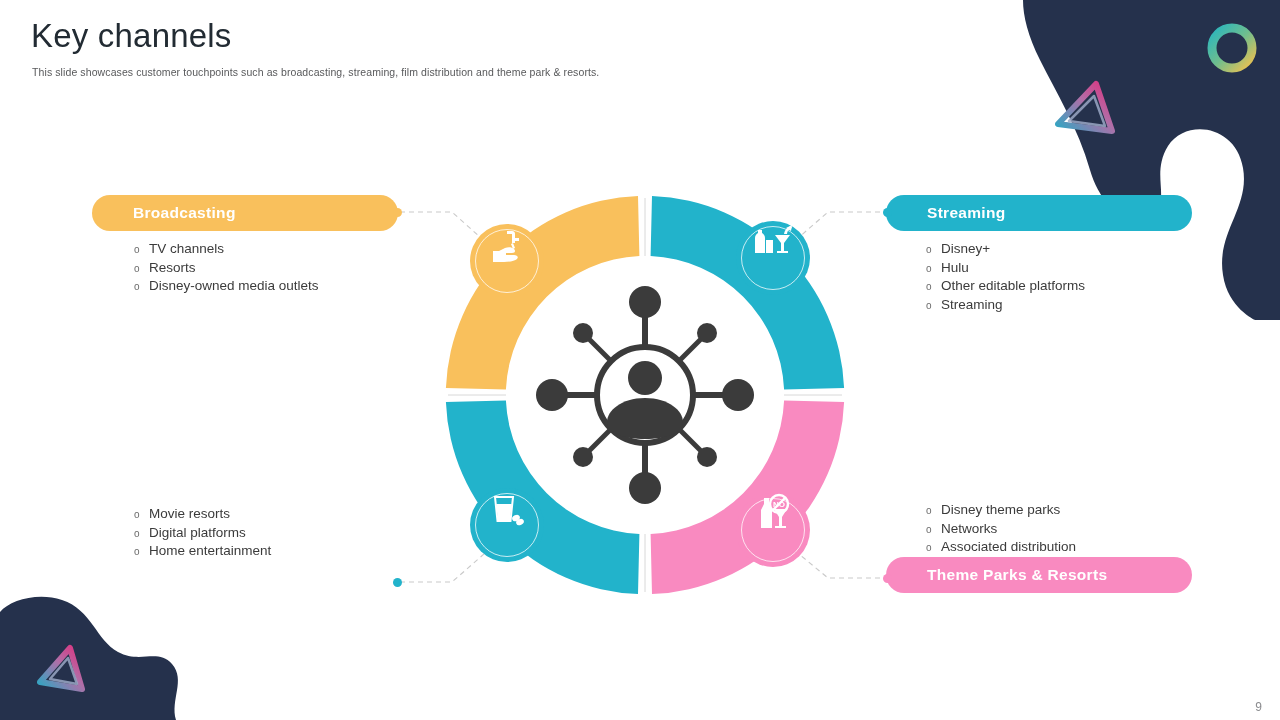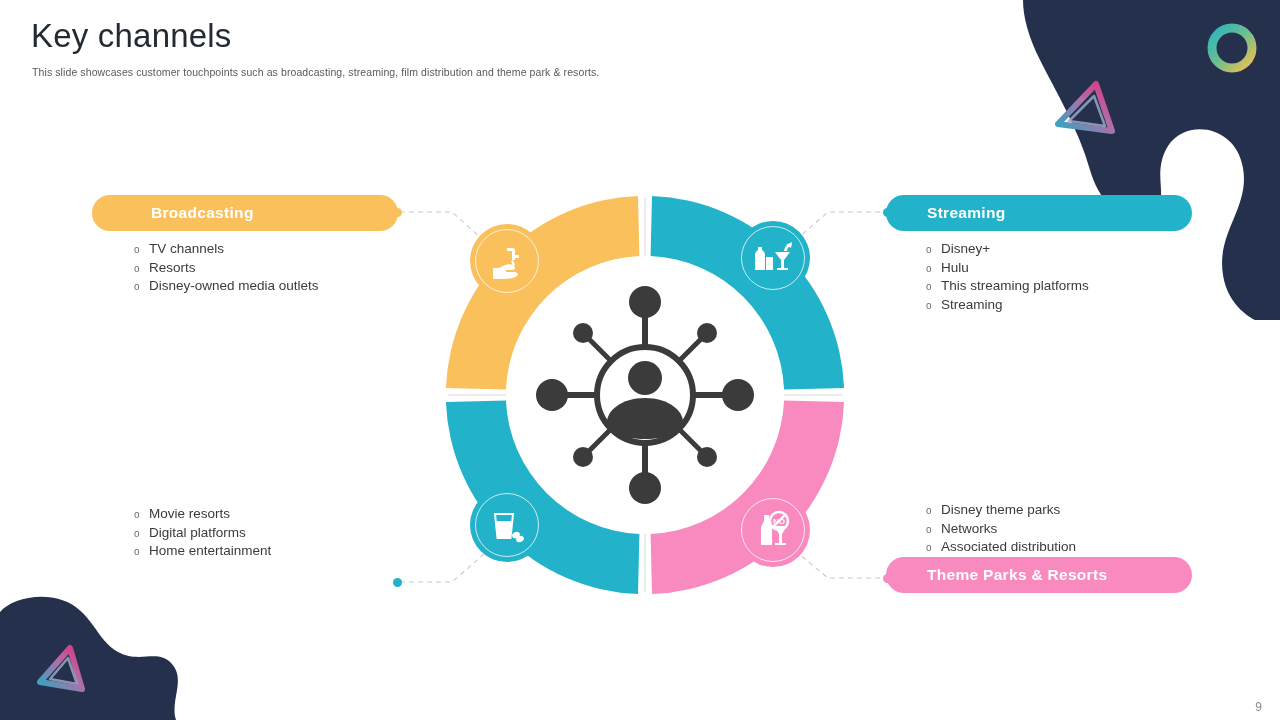--- a/index.html
+++ b/index.html
@@ -24,21 +24,21 @@
     position: absolute; left: 32px; top: 66px;
     font-size: 10.5px; color: #58595b; letter-spacing: .1px;
   }
 
   
   .pill {
     position: absolute; height: 36px; width: 306px;
     border-radius: 18px; display: flex; align-items: center;
     color: #ffffff; font-size: 15.5px; font-weight: bold; letter-spacing: .3px;
   }
-  .pill span { padding-left: 59px; }
+  .pill span { padding-left: 41px; }
   .pill.right span { padding-left: 41px; }
   #pill-broadcasting { left: 92px; top: 195px; background: #F9C05C; }
   #pill-streaming    { left: 886px; top: 195px; background: #22B3CB; }
   #pill-film         { left: 92px; top: 565px; background: #22B3CB; }
   #pill-theme        { left: 886px; top: 557px; background: #F98AC0; }
 
   
   .nub { position: absolute; width: 9px; height: 9px; border-radius: 50%; }
   #nub-broadcasting { left: 393px; top: 208px; background: #F9C05C; }
   #nub-streaming    { left: 883px; top: 208px; background: #22B3CB; }
@@ -58,21 +58,21 @@
   #list-film         { left: 134px; top: 505px; }
   #list-theme        { left: 926px; top: 501px; }
 
   
   .ring-wrap { position: absolute; left: 440px; top: 190px; width: 410px; height: 410px; }
   .ring-wrap svg { display: block; }
 
   
   .badge {
     position: absolute; width: 74px; height: 74px; border-radius: 50%;
-    display: flex; align-items: center; justify-content: center;
+    display: flex; justify-content: center;
   }
   .badge .halo {
     position: absolute; inset: 5px; border-radius: 50%;
     border: 1.2px solid rgba(255,255,255,.75);
   }
   .badge svg { position: relative; }
   #badge-broadcasting { left: 470px; top: 224px; background: #F9C05C; }
   #badge-streaming    { left: 736px; top: 221px; background: #22B3CB; }
   #badge-film         { left: 470px; top: 488px; background: #22B3CB; }
   #badge-theme        { left: 736px; top: 493px; background: #F98AC0; }
@@ -258,21 +258,21 @@
       <div class="row">
         <span class="mark">o</span>
         <span class="txt">Disney+</span>
       </div>
       <div class="row">
         <span class="mark">o</span>
         <span class="txt">Hulu</span>
       </div>
       <div class="row">
         <span class="mark">o</span>
-        <span class="txt">This streaming platforms</span>
+        <span class="txt">Other editable platforms</span>
       </div>
       <div class="row">
         <span class="mark">o</span>
         <span class="txt">Streaming</span>
       </div>
     </div>
   <div class="bullets" id="list-film">
       <div class="row">
         <span class="mark">o</span>
         <span class="txt">Movie resorts</span>

